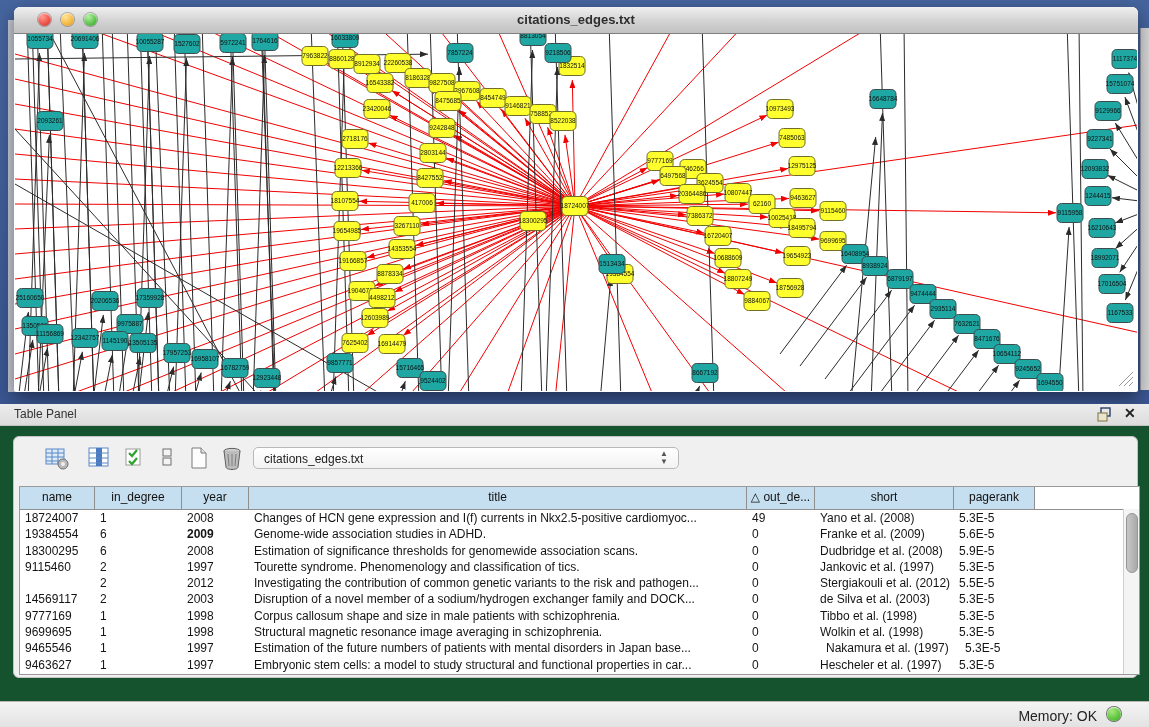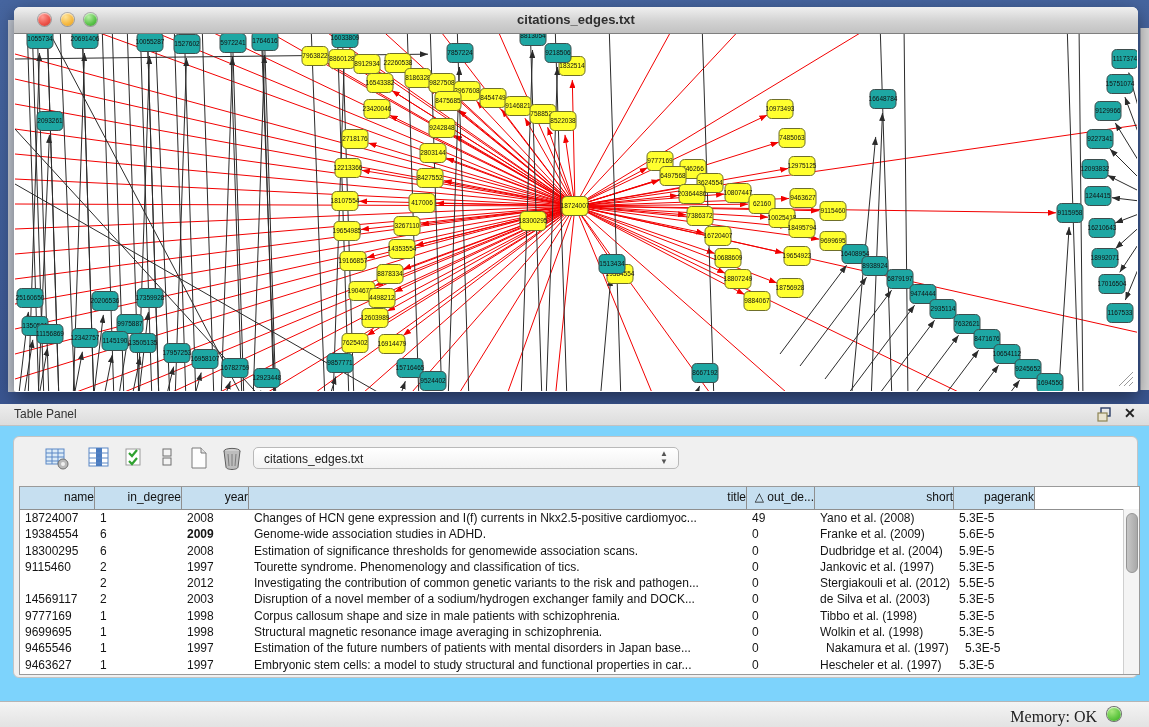--- a/index.html
+++ b/index.html
@@ -20,57 +20,57 @@
   .tl.red{left:24px;background:radial-gradient(circle at 35% 30%,#ff9a92,#ec5047 60%,#c93a31);}
   .tl.yellow{left:47px;background:radial-gradient(circle at 35% 30%,#ffe396,#f5b73e 60%,#d99a25);}
   .tl.green{left:70px;background:radial-gradient(circle at 35% 30%,#b6f0a4,#59c248 60%,#3d9e33);}
   .win-title{left:0;right:0;top:5px;text-align:center;font-size:13px;color:#2e2e2e;font-weight:bold;}
   .canvas{left:1px;top:27px;width:1122px;height:357px;background:#fff;overflow:hidden;}
   .edge-red{stroke:#f20000;stroke-width:1;fill:none;}
   .edge-black{stroke:#2b2b2b;stroke-width:1;fill:none;}
   .node-label{font-family:"Liberation Sans",sans-serif;font-size:6.5px;fill:#111;text-anchor:middle;}
   .grip line{stroke:#9a9a9a;stroke-width:1;}
   
-  .table-panel{left:0;top:404px;width:1149px;height:297px;background:#7dd3fc;}
+  .table-panel{left:0;top:404px;width:1149px;height:297px;background:#14532d;}
   .tp-header{left:0;top:0;width:1149px;height:21px;
              background:linear-gradient(180deg,#ededed,#dcdcdc);border-bottom:1px solid #c2c2c2;}
   .tp-title{left:14px;top:3px;font-size:12px;color:#333;}
   .tp-float{left:1097px;top:3px;width:16px;height:15px;cursor:pointer;}
   .tp-close{left:1124px;top:1px;font-size:14px;font-weight:bold;color:#222;cursor:pointer;}
   .tp-card{left:13px;top:32px;width:1123px;height:240px;background:#f0f0f0;
            border:1px solid #c4c4c4;border-radius:6px;}
   .tool{top:8px;width:26px;height:26px;cursor:pointer;}
   .fx{font-family:"Liberation Serif",serif;font-style:italic;font-size:15px;color:#222;top:12px;}
   .combo{left:239px;top:10px;width:426px;height:22px;background:linear-gradient(180deg,#ffffff,#f2f2f2);
          border:1px solid #b9b9b9;border-radius:5px;font-size:12px;color:#222;line-height:22px;
          padding-left:10px;box-sizing:border-box;cursor:pointer;}
   .combo-arrows{position:absolute;right:10px;top:2px;font-size:8px;color:#555;line-height:8px;text-align:center;}
   
   .grid{left:5px;top:49px;width:1119px;height:187px;background:#fff;border:1px solid #9a9a9a;}
   .ghead{display:flex;height:22px;background:#c6dff0;border-bottom:1px solid #8f8f8f;}
   .ghead .hc{box-sizing:border-box;border-right:1px solid #8f8f8f;font-size:12px;color:#111;
-             text-align:right;line-height:21px;overflow:hidden;white-space:nowrap;cursor:pointer;}
+             text-align:center;line-height:21px;overflow:hidden;white-space:nowrap;cursor:pointer;}
   .ghead .hfill{flex:1;background:#fff;border-right:none;}
   .grow{display:flex;height:16.3px;font-size:12px;color:#141414;}
   .grow .c{box-sizing:border-box;padding-left:5px;overflow:hidden;white-space:nowrap;line-height:16px;}
   .vscroll{position:absolute;right:0;top:22px;bottom:0;width:15px;background:#f4f4f4;border-left:1px solid #cfcfcf;}
   .vthumb{position:absolute;left:2px;top:4px;width:10px;height:58px;border-radius:6px;
           background:linear-gradient(90deg,#c7c7c7,#a9a9a9);border:1px solid #949494;}
   
   .tabbar{left:0;right:0;top:271px;height:26px;text-align:center;}
   .seg{display:inline-flex;border:1px solid #8f8f8f;border-radius:5px;overflow:hidden;height:20px;
        box-shadow:0 1px 0 rgba(255,255,255,.7);}
   .seg .tab{font-size:12px;line-height:20px;padding:0 14px;background:linear-gradient(180deg,#fdfdfd,#dedede);
             color:#222;border-right:1px solid #a9a9a9;cursor:pointer;}
   .seg .tab:last-child{border-right:none;}
   .seg .tab.active{background:linear-gradient(180deg,#7b7b7b,#636363);color:#f4f4f4;text-shadow:0 -1px 0 rgba(0,0,0,.4);}
   
   .statusbar{left:0;top:701px;width:1149px;height:26px;background:linear-gradient(180deg,#f4f4f4,#e2e2e2);
              border-top:1px solid #b5b5b5;}
-  .mem-label{right:52px;top:6px;font-size:16px;color:#222;font-family:Liberation Serif, serif;}
+  .mem-label{right:52px;top:6px;font-size:14px;color:#222;}
   .mem-led{right:28px;top:5px;width:14px;height:14px;border-radius:50%;
            background:radial-gradient(circle at 35% 30%,#a7e87c,#57c23a 65%,#3f9c27);
            box-shadow:inset 0 1px 1px rgba(255,255,255,.7),0 0 0 1px #6e6e6e;}
 </style>
 </head>
 <body>
 
 <div class="abs sliver-left"></div>
 <div class="abs sliver-right"></div>
 
@@ -612,21 +612,21 @@
             <div class="c" style="width: 68px;">0</div>
             <div class="c" style="width: 139px;">Franke et al. (2009)</div>
             <div class="c" style="width: 81px;">5.6E-5</div>
           </div>
           <div class="grow">
             <div class="c" style="width: 75px;">18300295</div>
             <div class="c" style="width: 87px;">6</div>
             <div class="c" style="width: 67px;">2008</div>
             <div class="c" style="width: 498px;">Estimation of significance thresholds for genomewide association scans.</div>
             <div class="c" style="width: 68px;">0</div>
-            <div class="c" style="width: 139px;">Dudbridge et al. (2004)</div>
+            <div class="c" style="width: 139px;">Dudbridge et al. (2008)</div>
             <div class="c" style="width: 81px;">5.9E-5</div>
           </div>
           <div class="grow">
             <div class="c" style="width: 75px;">9115460</div>
             <div class="c" style="width: 87px;">2</div>
             <div class="c" style="width: 67px;">1997</div>
             <div class="c" style="width: 498px;">Tourette syndrome. Phenomenology and classification of tics.</div>
             <div class="c" style="width: 68px;">0</div>
             <div class="c" style="width: 139px;">Jankovic et al. (1997)</div>
             <div class="c" style="width: 81px;">5.3E-5</div>

